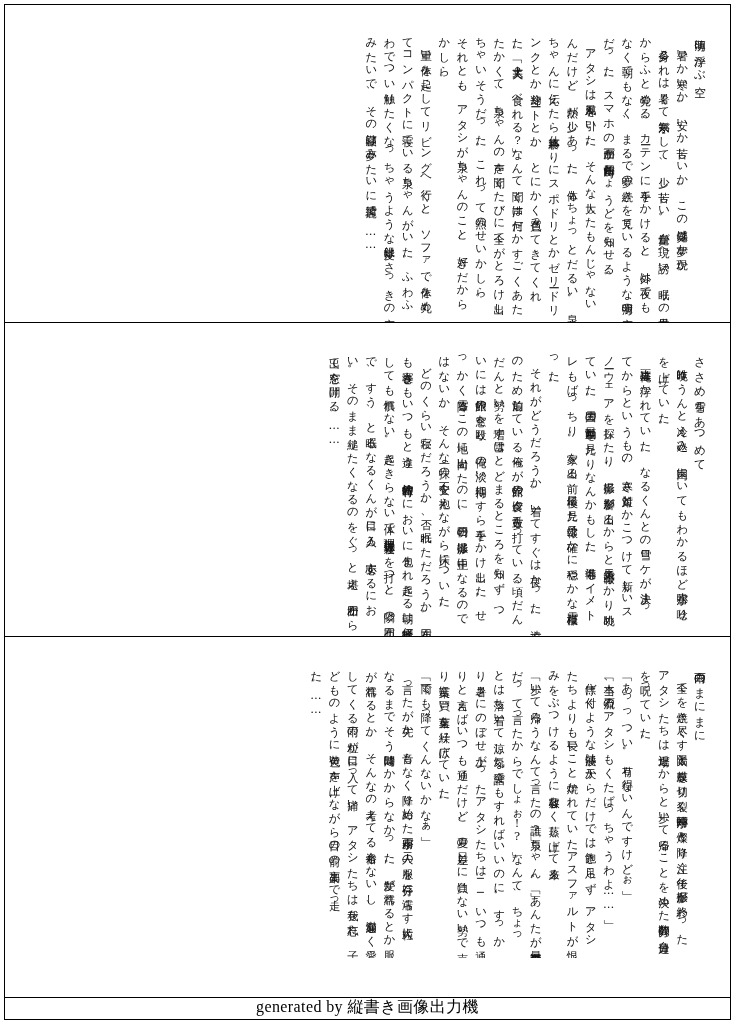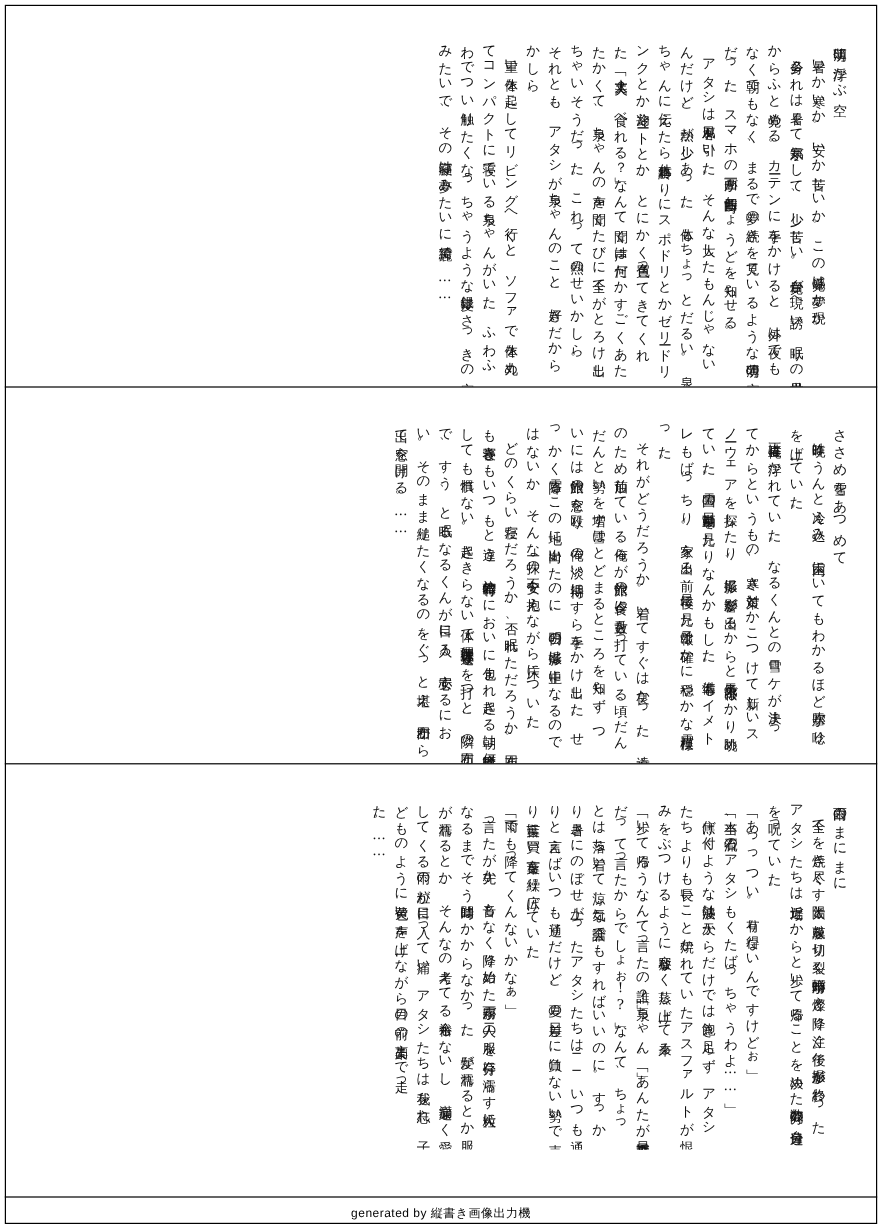--- a/index.html
+++ b/index.html
@@ -78,23 +78,23 @@
     padding: 0;
     text-indent: 1em;
   }
 
   #footer {
     position: absolute;
     left: 0;
     right: 0;
     bottom: 6px;
     text-align: center;
-    font-size: 10px;
+    font-size: 16px;
     color: #000000;
-    font-family: Liberation Sans, sans-serif;
+    font-family: Liberation Serif, serif;
     letter-spacing: 0.4px;
   }
   #footer-rule {
     position: absolute;
     left: 4px;
     right: 4px;
     bottom: 26px;
     border-top: 1px solid #000000;
   }
 </style>

